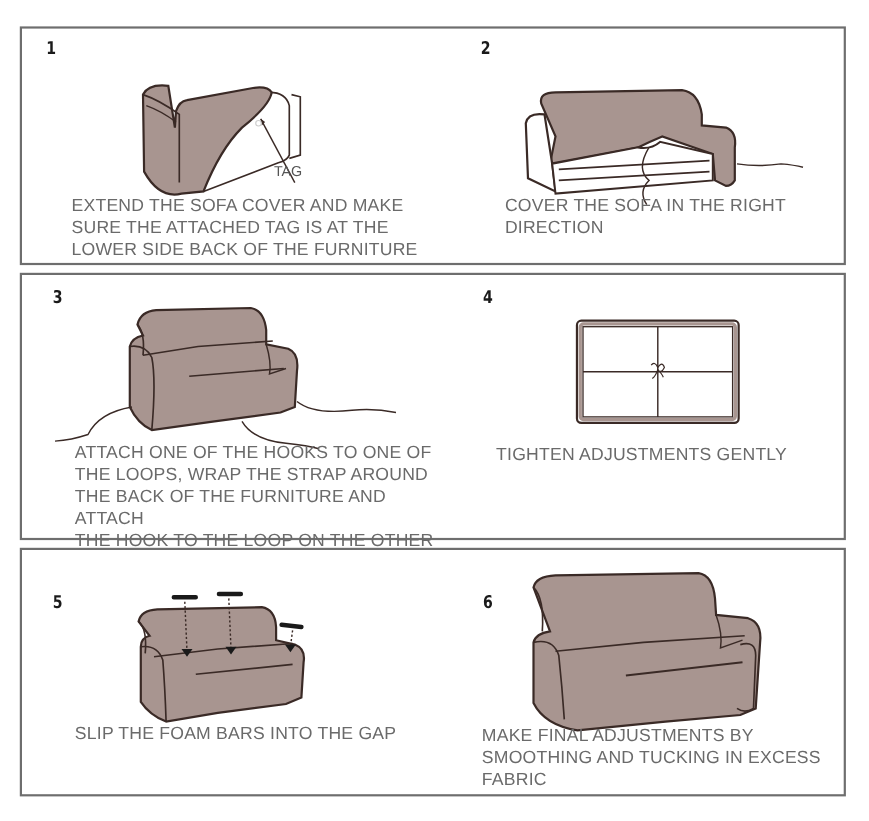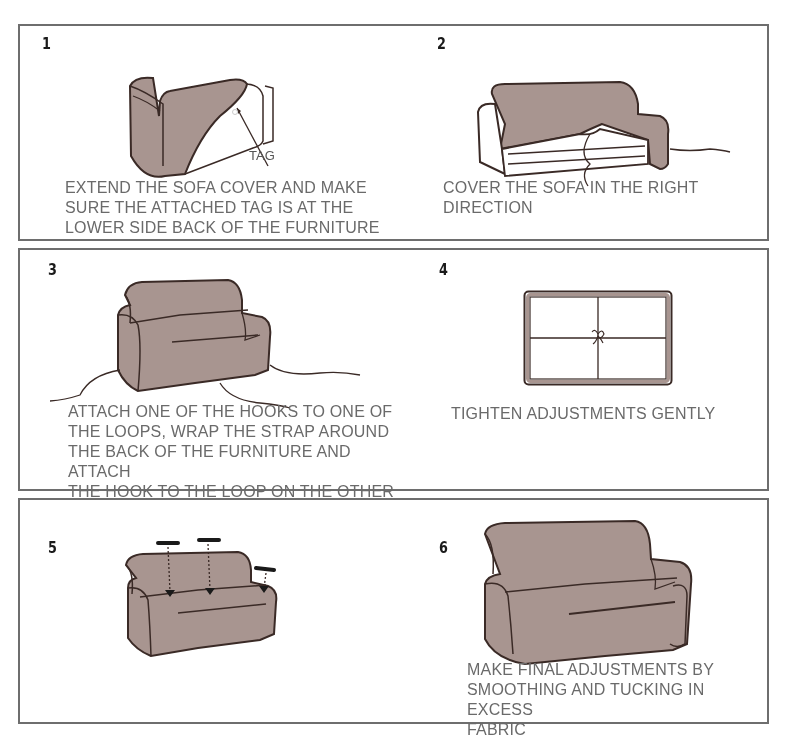--- a/index.html
+++ b/index.html
@@ -40,21 +40,21 @@
   <div class="cell right">
     <div class="num" style="left:42px;top:8px;">2</div>
     <svg style="left:65px;top:28px;" width="240" height="130" viewBox="0 0 240 130">
       <path d="M32 40 Q30 30 45 30 L160 28 Q175 30 178 50 L178 60 L200 62 Q210 66 208 80 L208 110 Q205 115 200 115 L190 110 L188 86 L142 70 Q130 75 120 80 L40 95 L45 70 Z" fill="#a89590" stroke="#3a2a26" stroke-width="2"></path>
       <path d="M18 58 Q20 48 35 50 L42 95 L45 120 L20 108 Z" fill="#fff" stroke="#3a2a26" stroke-width="2"></path>
       <path d="M42 95 L120 80 Q132 82 140 75 L188 86 L188 110 L45 122 Z" fill="#fff" stroke="#3a2a26" stroke-width="1.8"></path>
       <path d="M48 100 L185 92 M48 110 L185 102" stroke="#3a2a26" stroke-width="1.5"></path>
       <path d="M130 80 Q118 100 130 110 Q120 120 128 132" fill="none" stroke="#3a2a26" stroke-width="1.3"></path>
       <path d="M210 95 Q230 98 250 95 Q262 96 270 98" fill="none" stroke="#3a2a26" stroke-width="1.3"></path>
     </svg>
-    <div class="caption" style="left:48px;top:152px;">COVER THE SOFA IN THE RIGHT
+    <div class="caption" style="left:64px;top:152px;">COVER THE SOFA IN THE RIGHT
 DIRECTION</div>
   </div>
 </div>
 
 <div class="row row2">
   <div class="cell left">
     <div class="num" style="left:28px;top:10px;">3</div>
     <svg style="left:30px;top:25px;" width="320" height="130" viewBox="0 0 320 130">
       <path d="M75 20 Q78 8 92 7 L178 5 Q190 7 192 25 L192 38 L212 42 Q222 46 220 62 L218 95 L205 100 L145 108 L88 116 Q75 110 68 95 L68 40 Q70 32 80 30 Z" fill="#a89590" stroke="#3a2a26" stroke-width="2"></path>
       <path d="M75 20 Q82 28 80 48" fill="none" stroke="#3a2a26" stroke-width="1.5"></path>
@@ -90,29 +90,30 @@
     <svg style="left:98px;top:30px;" width="165" height="125" viewBox="0 0 165 125">
       <path d="M8 35 Q10 25 25 24 L120 22 Q132 24 133 40 L133 52 L150 56 Q160 60 158 72 L156 104 L142 110 L80 118 L33 126 Q18 120 10 108 L10 58 Q10 50 18 48 Z" fill="#a89590" stroke="#3a2a26" stroke-width="2"></path>
       <path d="M8 35 Q16 42 14 64" fill="none" stroke="#3a2a26" stroke-width="1.5"></path>
       <path d="M22 67 L80 60 L148 55" fill="none" stroke="#3a2a26" stroke-width="1.5"></path>
       <path d="M10 58 Q25 56 30 70 Q32 95 33 126" fill="none" stroke="#3a2a26" stroke-width="1.5"></path>
       <path d="M60 83 L148 74" stroke="#3a2a26" stroke-width="1.5"></path>
       <path d="M40 13 L60 13 M81 10 L101 10 M138 38 L156 40" stroke="#1a1a1a" stroke-width="4" stroke-linecap="round"></path>
       <path d="M50 17 L52 62 M90 14 L92 60 M148 43 L146 58" stroke="#3a2a26" stroke-width="1.3" stroke-dasharray="2 2"></path>
       <path d="M47 60 L52 67 L57 60 Z M87 58 L92 65 L97 58 Z M141 56 L146 63 L151 56 Z" fill="#1a1a1a"></path>
     </svg>
+    <div class="caption" style="left:48px;top:158px;">SLIP THE FOAM BARS INTO THE GAP</div>
   </div>
   <div class="cell right">
     <div class="num" style="left:44px;top:38px;">6</div>
     <svg style="left:70px;top:14px;" width="240" height="150" viewBox="0 0 240 150">
       <path d="M20 20 Q22 10 40 9 L170 7 Q183 9 185 30 L186 45 L215 48 Q228 52 226 70 L222 130 L208 136 L140 142 L60 150 Q30 145 20 125 L20 70 Q22 62 35 60 Z" fill="#a89590" stroke="#3a2a26" stroke-width="2"></path>
       <path d="M20 20 Q30 30 28 60" fill="none" stroke="#3a2a26" stroke-width="1.5"></path>
       <path d="M40 78 L120 70 L212 64" fill="none" stroke="#3a2a26" stroke-width="1.5"></path>
       <path d="M186 45 Q192 62 190 75 L210 68" fill="none" stroke="#3a2a26" stroke-width="1.3"></path>
       <path d="M20 70 Q38 66 43 82 Q46 110 48 140" fill="none" stroke="#3a2a26" stroke-width="1.5"></path>
       <path d="M104 100 L210 88" stroke="#3a2a26" stroke-width="1.8"></path>
       <path d="M208 72 Q222 68 222 82 L220 130 Q212 135 205 130" fill="none" stroke="#3a2a26" stroke-width="1.5"></path>
     </svg>
-    <div class="caption" style="left:72px;top:160px;">MAKE FINAL ADJUSTMENTS BY
+    <div class="caption" style="left:43px;top:160px;">MAKE FINAL ADJUSTMENTS BY
 SMOOTHING AND TUCKING IN EXCESS
 FABRIC</div>
   </div>
 </div>
 
 </body></html>

